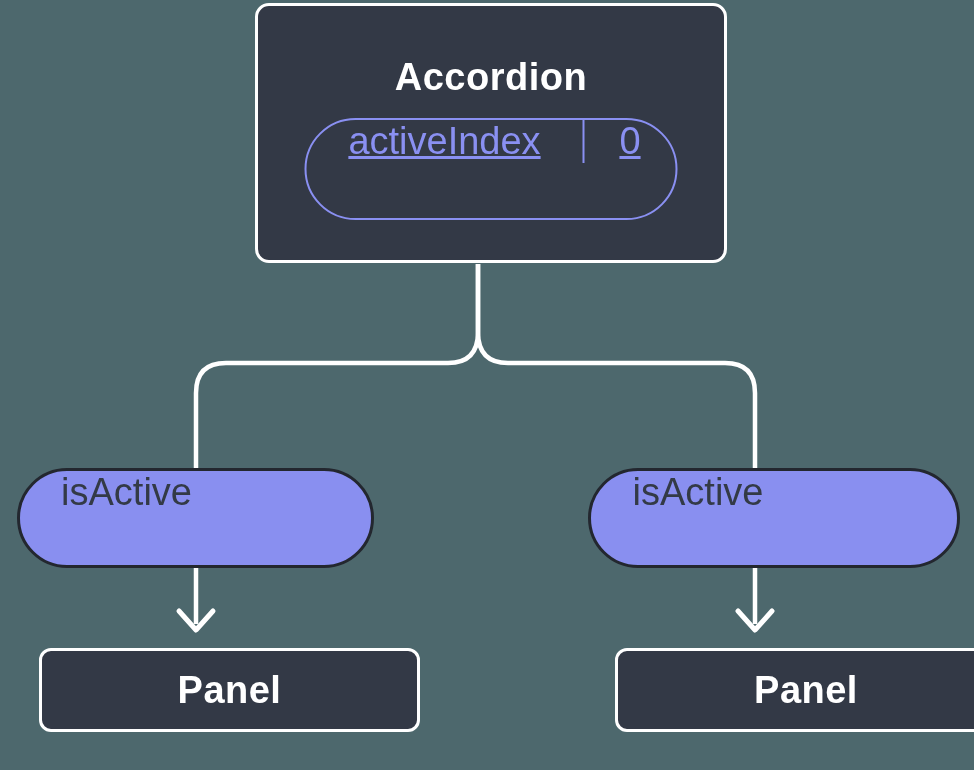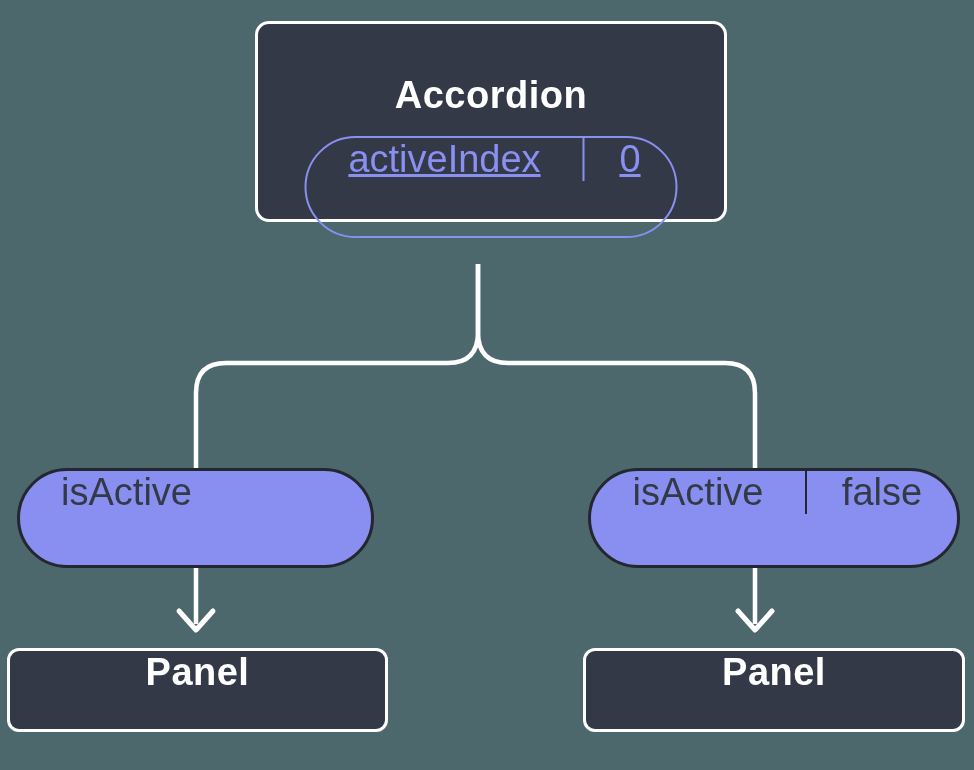--- a/index.html
+++ b/index.html
@@ -38,23 +38,23 @@
   .node-title {
     font-size: 38px;
     font-weight: 600;
     letter-spacing: 0.5px;
     color: var(--node-text, #FFFFFF);
   }
 
   
   .node.root {
     left: 255px;
-    top: 21px;
+    top: 3px;
     width: 472px;
-    height: 201px;
+    height: 260px;
     border-radius: 14px;
     padding-left: 48px;
   }
   .node.root .node-title {
     position: absolute;
     top: 48px;
     left: 0;
     right: 0;
     text-align: center;
     line-height: 46px;
@@ -110,21 +110,23 @@
   .prop-pill.left .cell.name { width: 213px; }
   .prop-pill.right { left: 588px; top: 468px; width: 372px; }
   .prop-pill.right .cell.name { width: 214px; }
 
   
   .node.panel {
     border-radius: 12px;
     height: 84px;
     top: 648px;
     display: flex;
+    align-items: center;
     justify-content: center;
+    margin-left: 32px;
   }
   .node.panel.left { left: 7px; width: 381px; }
   .node.panel.right { left: 583px; width: 382px; }
 </style>
 </head>
 <body>
 
 <div class="canvas">
 
   <svg class="connectors" width="974" height="770" viewBox="0 0 974 770">
@@ -141,21 +143,20 @@
       <div class="cell value">0</div>
     </div>
   </div>
 
   <div class="prop-pill left">
     <div class="cell name">isActive</div>
   </div>
 
   <div class="prop-pill right">
     <div class="cell name">isActive</div>
-    <div class="cell value">false</div>
   </div>
 
   <div class="node panel left">
     <div class="node-title">Panel</div>
   </div>
 
   <div class="node panel right">
     <div class="node-title">Panel</div>
   </div>
 

